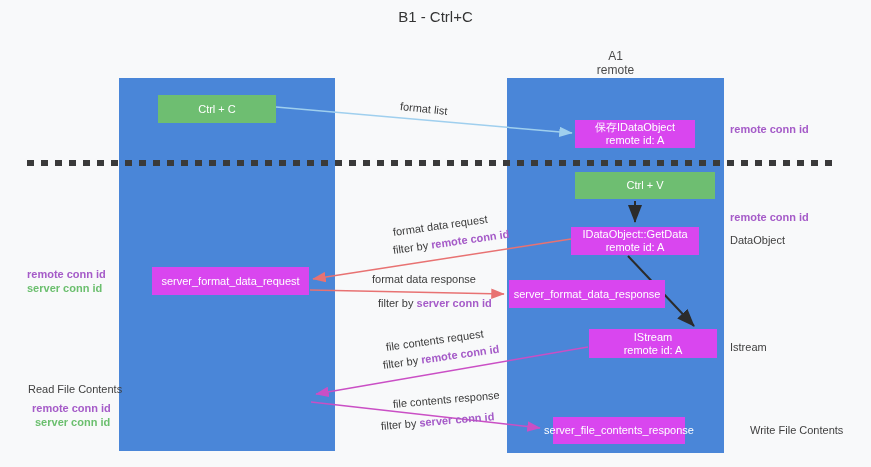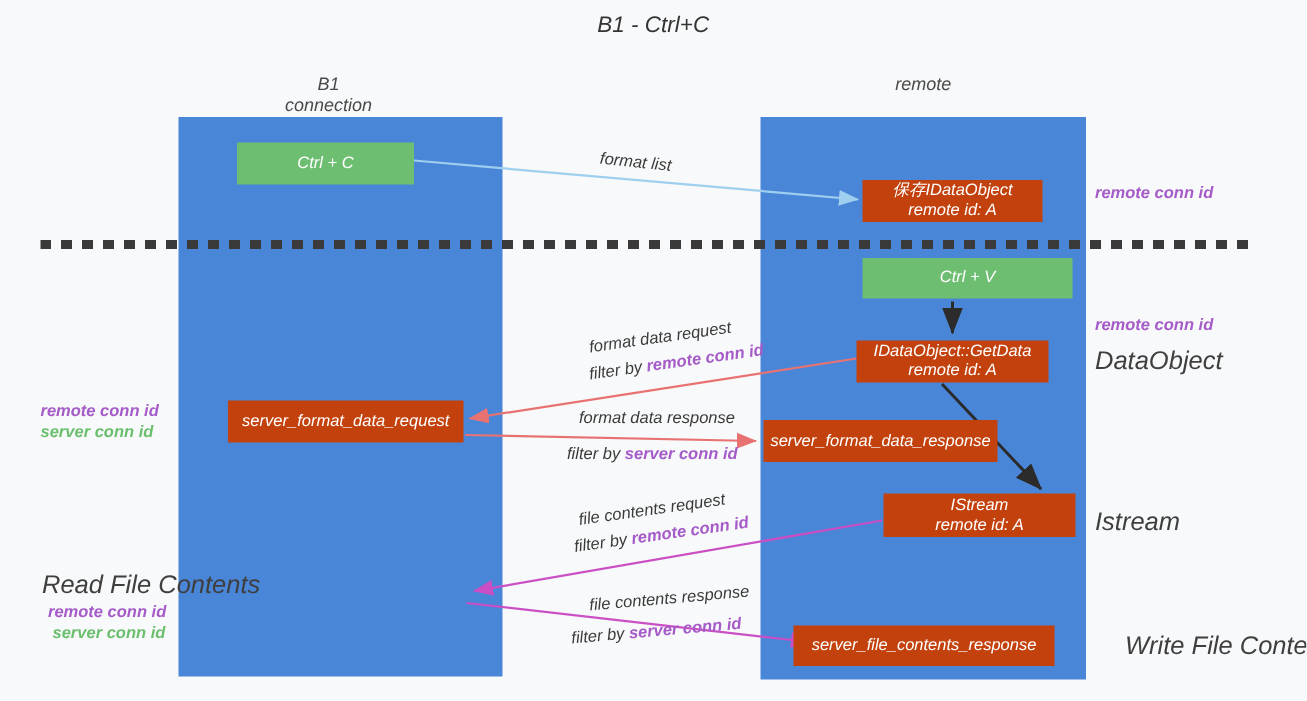--- a/index.html
+++ b/index.html
@@ -1,18 +1,18 @@
 <!DOCTYPE html>
 <html><head>
 <meta charset="utf-8">
 <style>
   * { margin:0; padding:0; box-sizing:border-box; }
   html,body { background:#f8f9fa; }
   body { font-family:"Liberation Sans","DejaVu Sans",sans-serif; color:#3c3c3c; }
-  .canvas { position:relative; width:871px; height:467px; background:#f8f9fa; overflow:hidden;font-style:italic; }
+  .canvas { position:relative; width:871px; height:467px; background:#f8f9fa; overflow:hidden; }
 
   .title { position:absolute; left:0; top:7px; width:871px; text-align:center;
            font-size:15px; line-height:19px; color:#343434; z-index:4; }
 
   .col-header { position:absolute; top:49px; text-align:center; font-size:12px;
                 line-height:14px; color:#4a4a4a; z-index:4; }
   .col-header.left  { left:119px; width:200px; }
   .col-header.right { left:507px; width:217px; }
 
   .col { position:absolute; background:#4a86d8; z-index:1; }
@@ -20,48 +20,45 @@
   .col.right { left:507px; top:78px; width:217px; height:375px; }
 
   .dashed { position:absolute; left:27px; top:160px; width:806px; height:6px; z-index:3;
             background:repeating-linear-gradient(90deg,#3a3a3a 0,#3a3a3a 7px,transparent 7px,transparent 14px); }
 
   svg.arrows { position:absolute; left:0; top:0; z-index:2; }
 
   .node { position:absolute; display:flex; flex-direction:column; align-items:center;
           justify-content:center; color:#fff; font-size:11px; line-height:13px;
           text-align:center; z-index:3; white-space:nowrap; }
-  .orange { background:#c2410c; }
+  .orange { background:#d946ef; }
   .green  { background:#6ebe71; }
 
   .elabel { position:absolute; font-size:11px; line-height:13px; color:#3b3b3b;
             white-space:nowrap; z-index:4; transform-origin:0 50%; }
   .rot-m8 { transform:rotate(-8deg); }
   .rot-m5 { transform:rotate(-5deg); }
   .rot-p6 { transform:rotate(6deg); }
   .purple { color:#a55bc8; font-weight:bold; }
   .greent { color:#6bbf6e; font-weight:bold; }
   .side { position:absolute; font-size:11px; line-height:13px; white-space:nowrap; z-index:4; }
-  .side.dark { color:#3f3f3f; font-size:17px; }
+  .side.dark { color:#3f3f3f; font-size:11px; }
   .side.purple, .side.greent { font-weight:bold; }
 </style>
 </head>
 <body>
 
 <div class="canvas">
 
   <div class="title">
     <div>B1 - Ctrl+C</div>
   </div>
 
-  <div class="col-header left">
-    <div>B1</div>
-    <div>connection</div>
-  </div>
   <div class="col-header right">
+    <div>A1</div>
     <div>remote</div>
   </div>
 
   <div class="col left"></div>
   <div class="col right"></div>
 
   <div class="dashed"></div>
 
   <svg class="arrows" width="871" height="467" viewBox="0 0 871 467">
     <defs>
@@ -112,30 +109,30 @@
   <div class="node orange" style="left:152px;top:267px;width:157px;height:28px">
     <span>server_format_data_request</span>
   </div>
 
   <div class="node orange" style="left:589px;top:329px;width:128px;height:29px">
     <span>IStream</span>
     <span>remote id: A</span>
   </div>
 
 
-  <div class="node orange" style="left:529px;top:417px;width:174px;height:27px">
+  <div class="node orange" style="left:553px;top:417px;width:132px;height:27px">
     <span>server_file_contents_response</span>
   </div>
 
   <div class="elabel rot-p6" style="left:400px;top:100px">format list</div>
 
   <div class="elabel rot-m8" style="left:393px;top:226px">format data request</div>
   <div class="elabel rot-m8" style="left:393px;top:244px"><span>filter by </span><span class="purple">remote conn id</span></div>
 
-  <div class="elabel" style="left:386px;top:273px">format data response</div>
+  <div class="elabel" style="left:372px;top:273px">format data response</div>
   <div class="elabel" style="left:378px;top:297px"><span>filter by </span><span class="purple">server conn id</span></div>
 
   <div class="elabel rot-m8" style="left:386px;top:341px">file contents request</div>
   <div class="elabel rot-m8" style="left:383px;top:359px"><span>filter by </span><span class="purple">remote conn id</span></div>
 
   <div class="elabel rot-m5" style="left:393px;top:398px">file contents response</div>
   <div class="elabel rot-m5" style="left:381px;top:420px"><span>filter by </span><span class="purple">server conn id</span></div>
 
   <div class="side purple" style="left:730px;top:123px">remote conn id</div>
   <div class="side purple" style="left:730px;top:211px">remote conn id</div>

